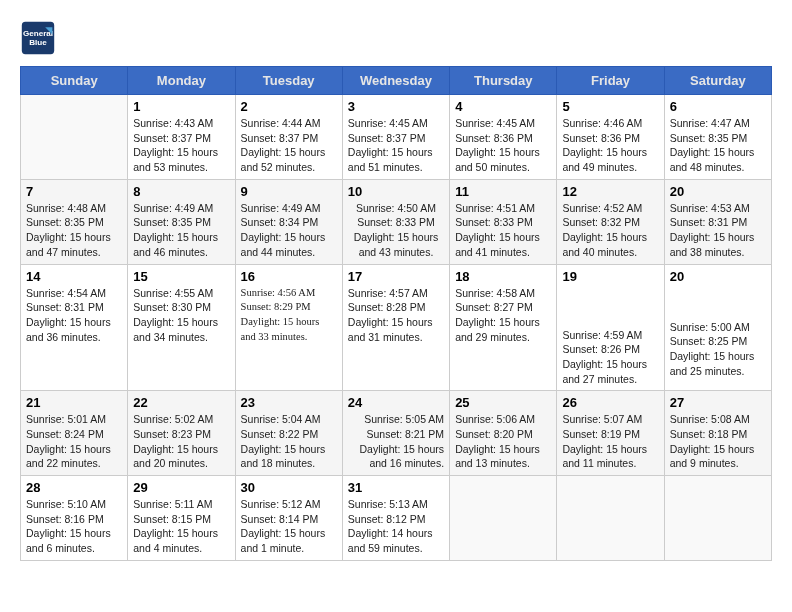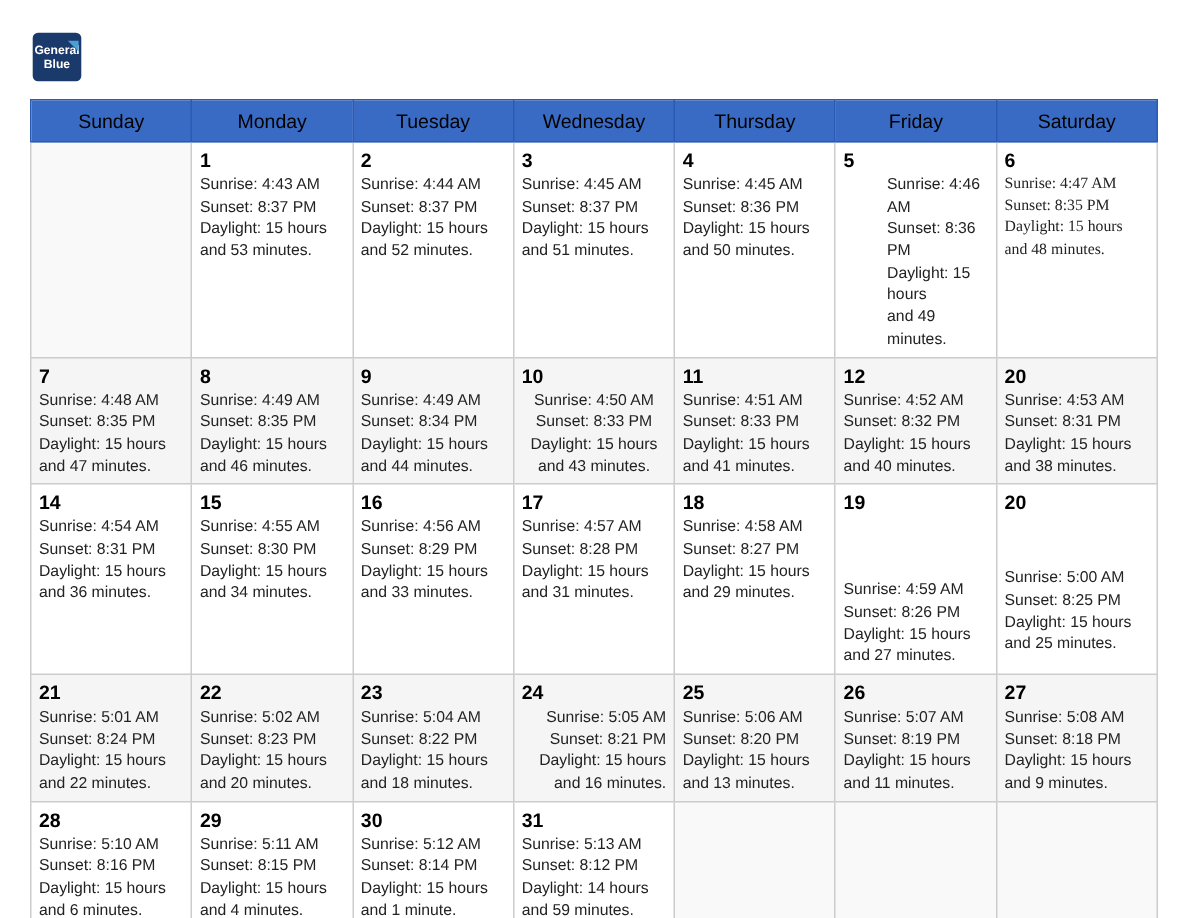--- a/index.html
+++ b/index.html
@@ -38,25 +38,25 @@
       font-size: 16px;
       color: #333;
     }
     table {
       width: 100%;
       border-collapse: collapse;
       font-size: 11px;
     }
     thead tr th {
       background-color: #3a6bc4;
-      color: #000000;
+      color: #e5e5e5;
       text-align: center;
       padding: 6px 4px;
       font-size: 13px;
-      font-weight: normal;
+      font-weight: bold;
       border: 1px solid #2a5ab4;
     }
     tbody tr td {
       border: 1px solid #ccc;
       vertical-align: top;
       padding: 4px 5px;
       width: 107px;
       min-height: 80px;
       background: #fff;
     }
@@ -133,28 +133,28 @@
         </td>
         <td>
           <div class="day-number">4</div>
           <div class="day-info" style="white-space: pre-line;">Sunrise: 4:45 AM
 Sunset: 8:36 PM
 Daylight: 15 hours
 and 50 minutes.</div>
         </td>
         <td>
           <div class="day-number">5</div>
-          <div class="day-info" style="white-space: pre-line; margin-left: 29px;">Sunrise: 4:46 AM
+          <div class="day-info" style="white-space: pre-line;">Sunrise: 4:46 AM
 Sunset: 8:36 PM
 Daylight: 15 hours
 and 49 minutes.</div>
         </td>
         <td>
           <div class="day-number">6</div>
-          <div class="day-info" style="white-space: pre-line; font-family: Liberation Serif, serif;">Sunrise: 4:47 AM
+          <div class="day-info" style="white-space: pre-line;">Sunrise: 4:47 AM
 Sunset: 8:35 PM
 Daylight: 15 hours
 and 48 minutes.</div>
         </td>
       </tr>
       <tr>
         <td>
           <div class="day-number">7</div>
           <div class="day-info" style="white-space: pre-line;">Sunrise: 4:48 AM
 Sunset: 8:35 PM
@@ -214,21 +214,21 @@
         </td>
         <td>
           <div class="day-number">15</div>
           <div class="day-info" style="white-space: pre-line;">Sunrise: 4:55 AM
 Sunset: 8:30 PM
 Daylight: 15 hours
 and 34 minutes.</div>
         </td>
         <td>
           <div class="day-number">16</div>
-          <div class="day-info" style="white-space: pre-line;">Sunrise: 4:56 AM
+          <div class="day-info" style="white-space: pre-line; font-family: Liberation Serif, serif;">Sunrise: 4:56 AM
 Sunset: 8:29 PM
 Daylight: 15 hours
 and 33 minutes.</div>
         </td>
         <td>
           <div class="day-number">17</div>
           <div class="day-info" style="white-space: pre-line;">Sunrise: 4:57 AM
 Sunset: 8:28 PM
 Daylight: 15 hours
 and 31 minutes.</div>

